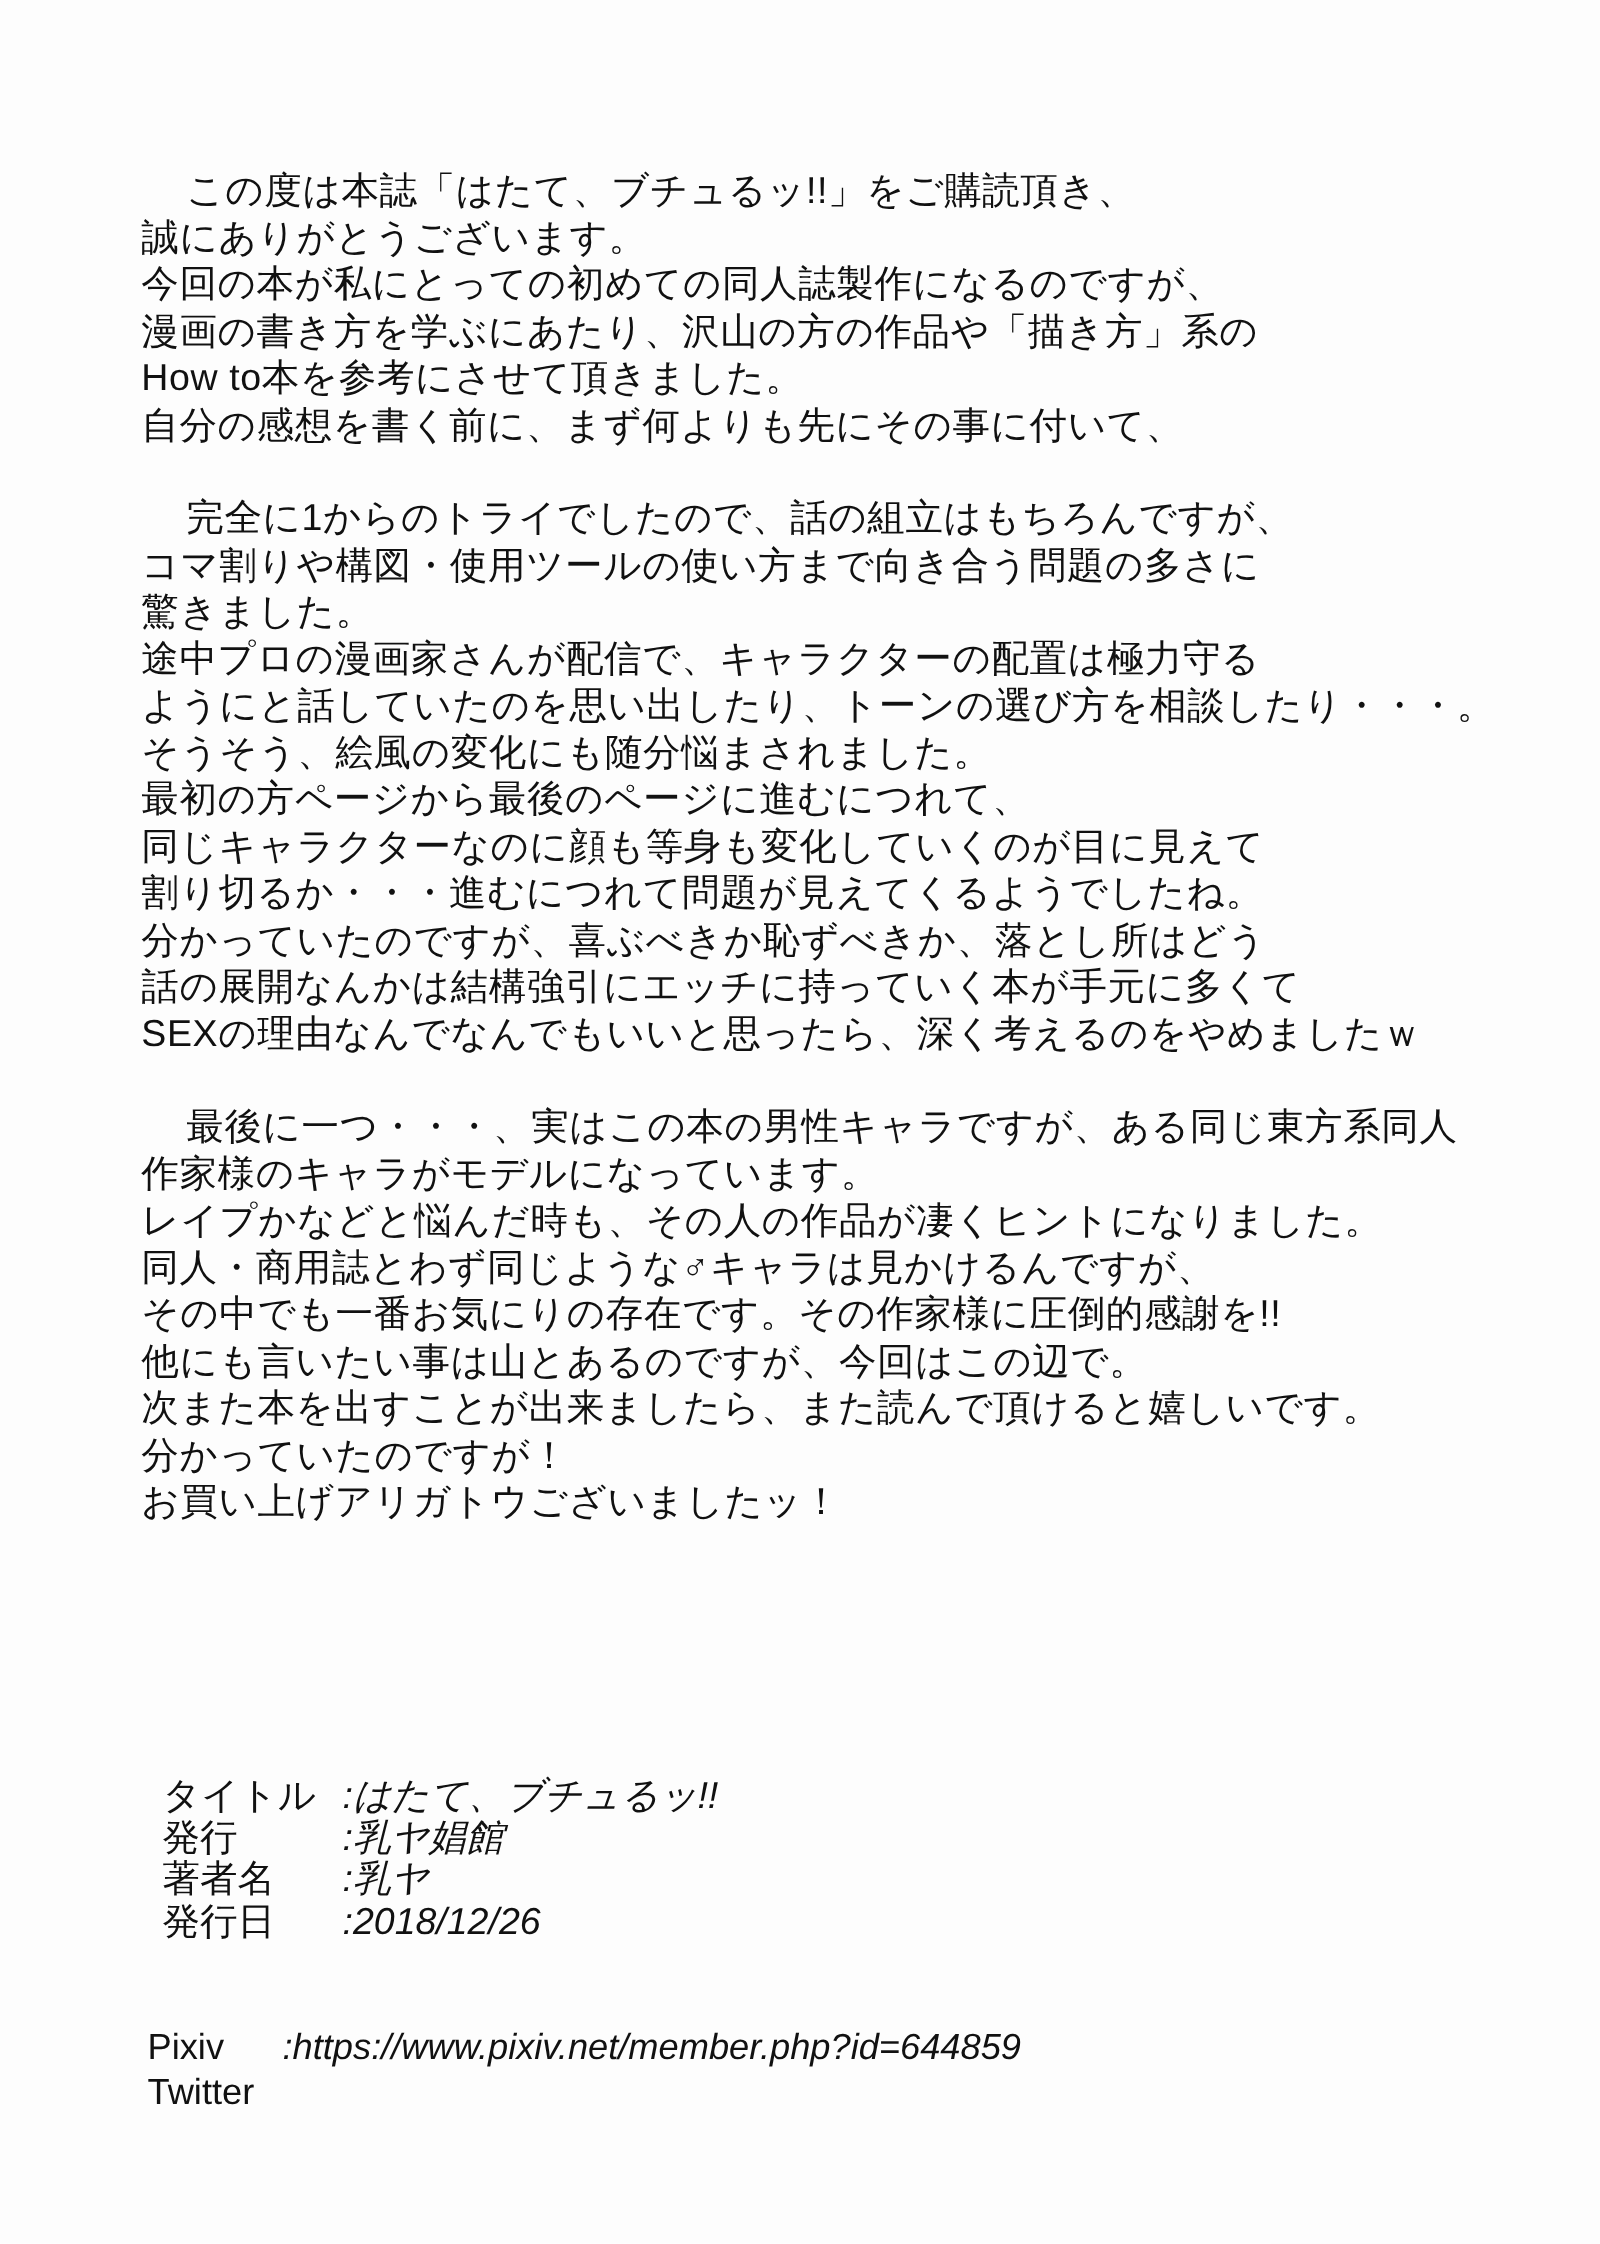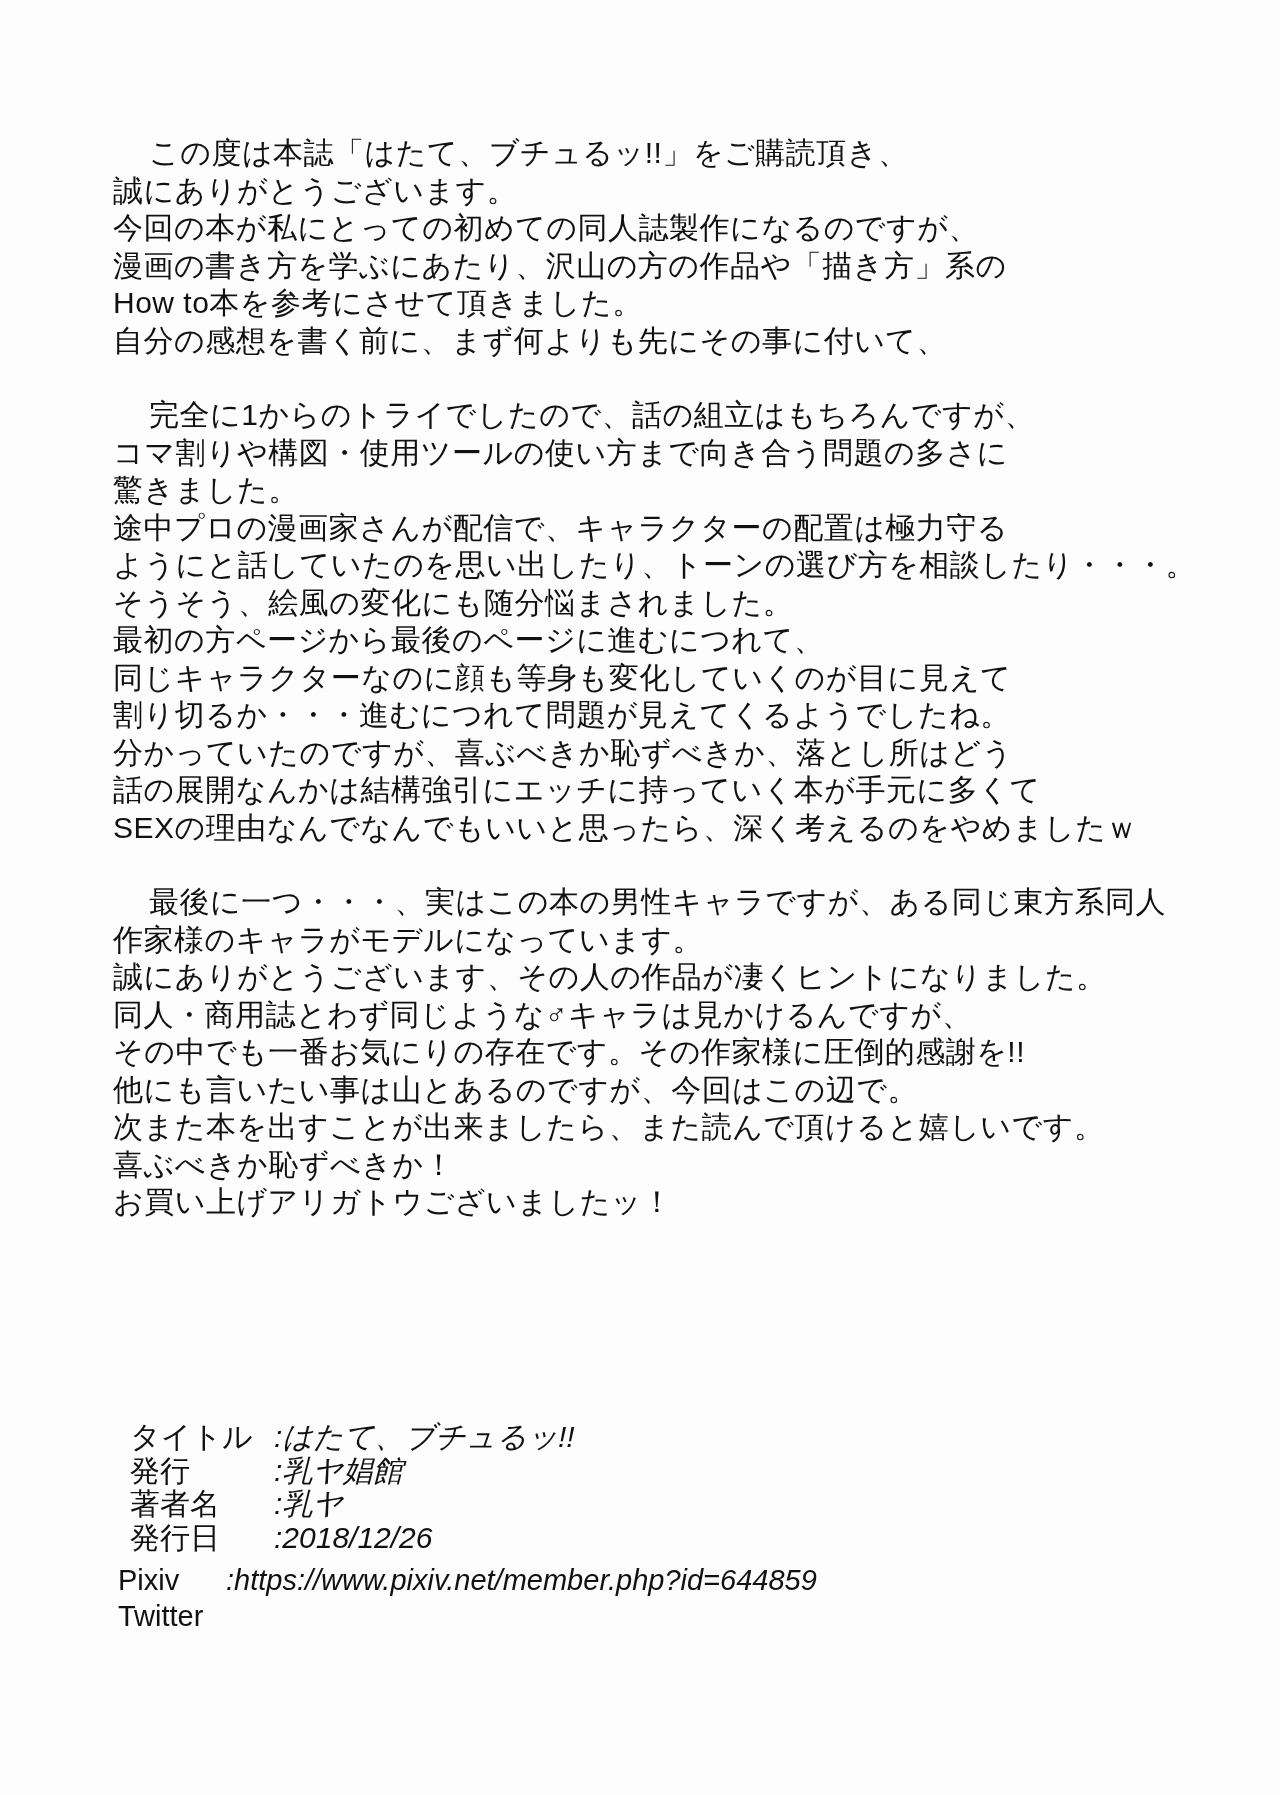--- a/index.html
+++ b/index.html
@@ -48,21 +48,21 @@
     gap: 16px;
   }
   .colophon .label {
     display: inline-block;
     width: 128px;
     flex: 0 0 auto;
   }
   .links {
     position: absolute;
     left: 118px;
-    top: 1562px;
+    top: 1620px;
   }
   .links .row {
     display: flex;
     font-size: 29px;
     line-height: 36px;
     font-weight: 400;
   }
   .links .label {
     display: inline-block;
     width: 108px;
@@ -100,26 +100,26 @@
       <div class="line">同じキャラクターなのに顔も等身も変化していくのが目に見えて</div>
       <div class="line">割り切るか・・・進むにつれて問題が見えてくるようでしたね。</div>
       <div class="line">分かっていたのですが、喜ぶべきか恥ずべきか、落とし所はどう</div>
       <div class="line">話の展開なんかは結構強引にエッチに持っていく本が手元に多くて</div>
       <div class="line">SEXの理由なんでなんでもいいと思ったら、深く考えるのをやめましたｗ</div>
     </div>
 
     <div class="para">
       <div class="line indent">最後に一つ・・・、実はこの本の男性キャラですが、ある同じ東方系同人</div>
       <div class="line">作家様のキャラがモデルになっています。</div>
-      <div class="line">誠にありがとうございます、その人の作品が凄くヒントになりました。</div>
+      <div class="line">レイプかなどと悩んだ時も、その人の作品が凄くヒントになりました。</div>
       <div class="line">同人・商用誌とわず同じような♂キャラは見かけるんですが、</div>
       <div class="line">その中でも一番お気にりの存在です。その作家様に圧倒的感謝を!!</div>
       <div class="line">他にも言いたい事は山とあるのですが、今回はこの辺で。</div>
       <div class="line">次また本を出すことが出来ましたら、また読んで頂けると嬉しいです。</div>
-      <div class="line">喜ぶべきか恥ずべきか！</div>
+      <div class="line">分かっていたのですが！</div>
       <div class="line">お買い上げアリガトウございましたッ！</div>
     </div>
 
   </div>
 
   <div class="colophon">
     <div class="row">
       <span class="label">タイトル</span>
         <span class="value">:はたて、ブチュるッ!!</span>
     </div>

